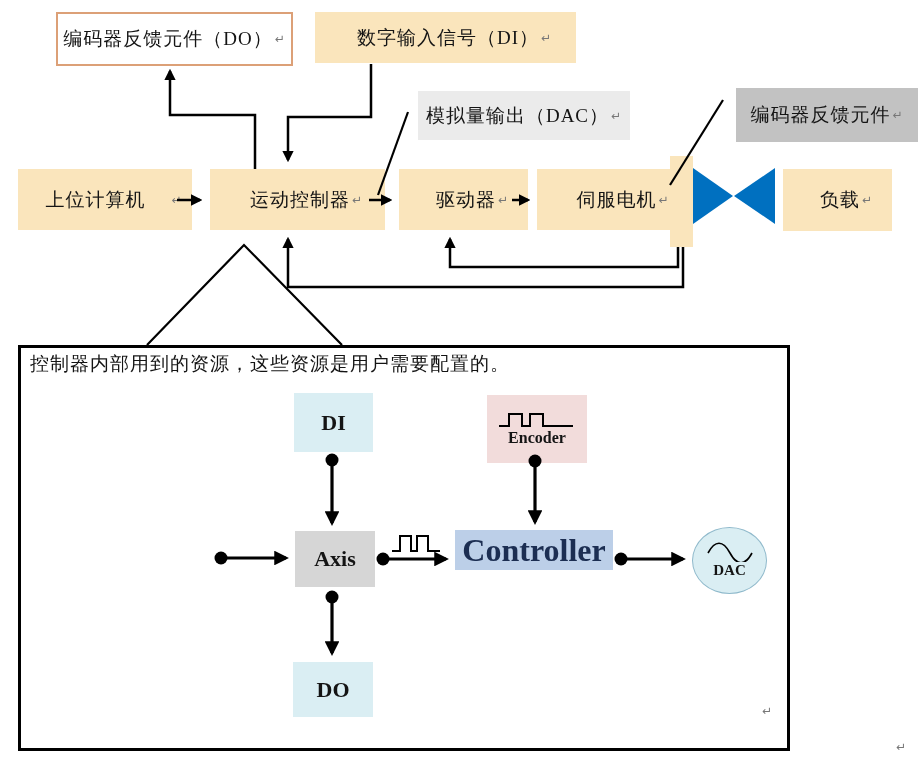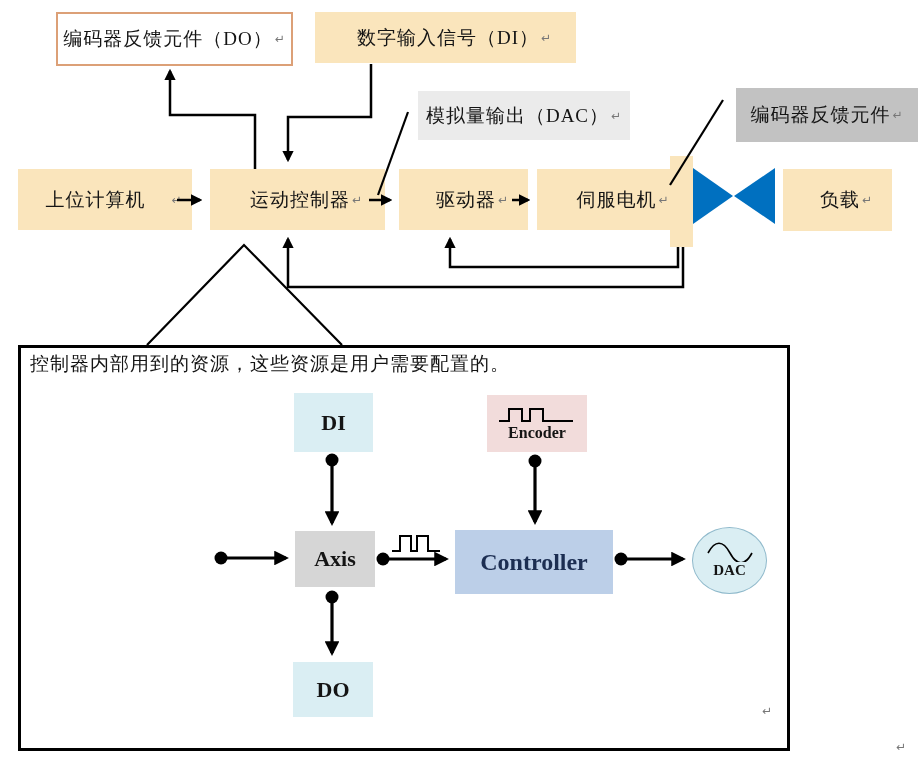--- a/index.html
+++ b/index.html
@@ -71,33 +71,33 @@
   <div class="bigbox"></div>
 
   <div style="position:absolute;left:30px;top:351px;font-size:19px;letter-spacing:1px;">
     <span>控制器内部用到的资源，这些资源是用户需要配置的。</span>
   </div>
 
   <div class="node" style="left:294px;top:393px;width:79px;height:59px;background:var(--light_blue);">
     <span>DI</span>
   </div>
 
-  <div class="node" style="left:487px;top:395px;width:100px;height:57px;background:var(--pink);font-size:16px;">
+  <div class="node" style="left:487px;top:395px;width:100px;height:68px;background:var(--pink);font-size:16px;">
     <svg class="glyph-svg" width="84" height="18" viewBox="0 0 84 18">
       <polyline points="4,15 14,15 14,3 27,3 27,15 35,15 35,3 48,3 48,15 78,15" fill="none" stroke="#000" stroke-width="2"></polyline>
     </svg>
     <span>Encoder</span>
   </div>
 
 
   <div class="node" style="left:295px;top:531px;width:80px;height:56px;background:var(--axis_gray);">
     <span>Axis</span>
   </div>
 
-  <div class="node" style="left:455px;top:530px;width:158px;height:64px;background:var(--controller_blue);font-size:24px;color:var(--controller_text);">
+  <div class="node" style="left:455px;top:530px;width:158px;height:40px;background:var(--controller_blue);font-size:32px;color:var(--controller_text);">
     <span>Controller</span>
   </div>
 
   <div class="node" style="left:692px;top:527px;width:73px;height:65px;background:var(--light_blue);border:1px solid #8FB9CB;border-radius:50%;font-size:15px;">
     <svg class="glyph-svg" width="52" height="20" viewBox="0 0 52 20">
       <path d="M4,11 C11,-2 19,-2 26,11 C33,24 41,24 48,11" fill="none" stroke="#000" stroke-width="1.6"></path>
     </svg>
     <span>DAC</span>
   </div>
 

